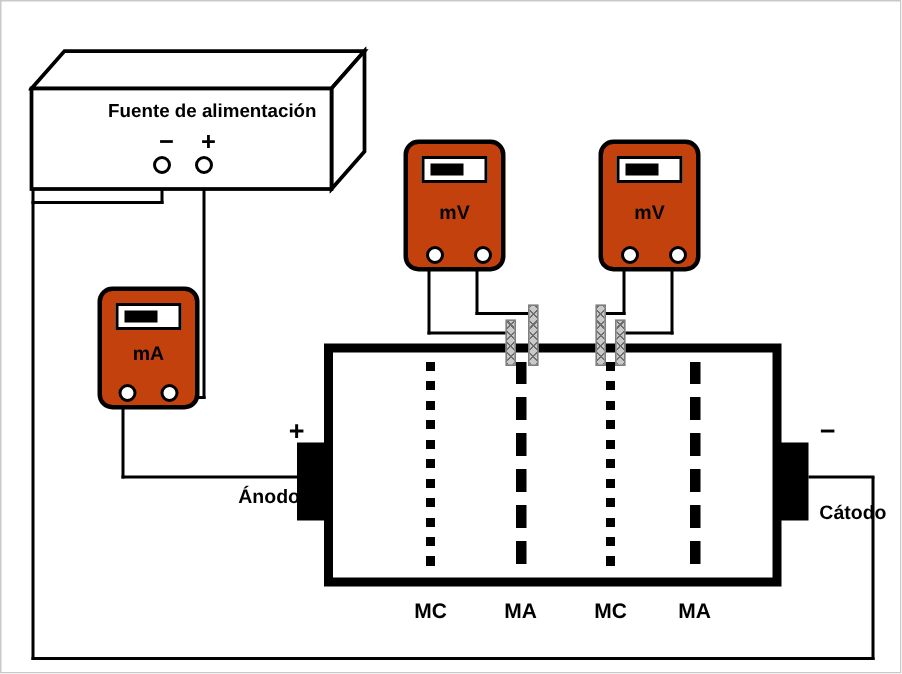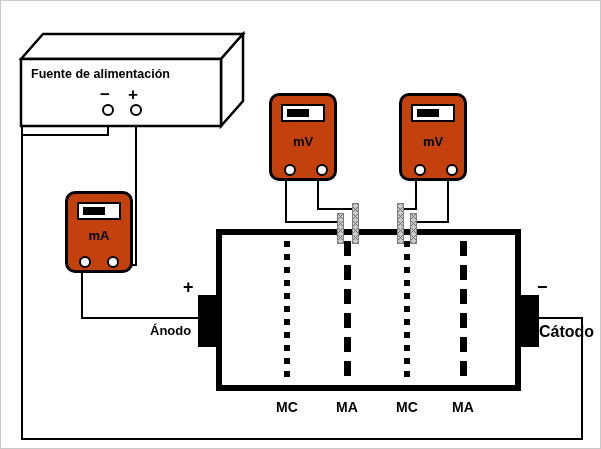--- a/index.html
+++ b/index.html
@@ -3,21 +3,21 @@
 <meta charset="utf-8">
 <style>
   html,body{margin:0;padding:0;background:#fff;}
   .canvas{
     position:relative;width:601px;height:449px;background:#ffffff;
     border:1px solid #c9c9c9;box-sizing:border-box;overflow:hidden;
     font-family:"Liberation Sans", sans-serif;color:#000;
   }
   .wire{position:absolute;background:#000;}
   .lbl{position:absolute;font-weight:bold;white-space:nowrap;}
-  .ctr{text-align:left;}
+  .ctr{text-align:right;}
 
   
   .psu-svg{position:absolute;left:18px;top:30px;}
   .psu-label{left:30px;top:66px;width:180px;font-size:12.5px;}
   .sign{font-size:17px;width:16px;}
   .terminal{
     position:absolute;width:8px;height:8px;border:2px solid #000;
     border-radius:50%;background:#fff;
   }
 
@@ -130,20 +130,20 @@
   <div class="electrode" style="left:518px;"></div>
 
   <div class="probe probe-short" style="left:336px;"></div>
   <div class="probe probe-tall" style="left:351px;"></div>
   <div class="probe probe-tall" style="left:396px;"></div>
   <div class="probe probe-short" style="left:409px;"></div>
 
   <div class="lbl ctr" style="left:182px;top:276px;width:20px;font-size:18px;">+</div>
   <div class="lbl ctr" style="left:149px;top:322px;width:50px;font-size:13px;">Ánodo</div>
   <div class="lbl ctr" style="left:536px;top:276px;width:20px;font-size:18px;">−</div>
-  <div class="lbl ctr" style="left:538px;top:322px;width:52px;font-size:16px;">Cátodo</div>
+  <div class="lbl ctr" style="left:538px;top:333px;width:52px;font-size:13px;">Cátodo</div>
 
   <div class="lbl membrane-lbl" style="left:271px;">MC</div>
   <div class="lbl membrane-lbl" style="left:331px;">MA</div>
   <div class="lbl membrane-lbl" style="left:391px;">MC</div>
   <div class="lbl membrane-lbl" style="left:447px;">MA</div>
 
 </div>
 
 </body></html>

